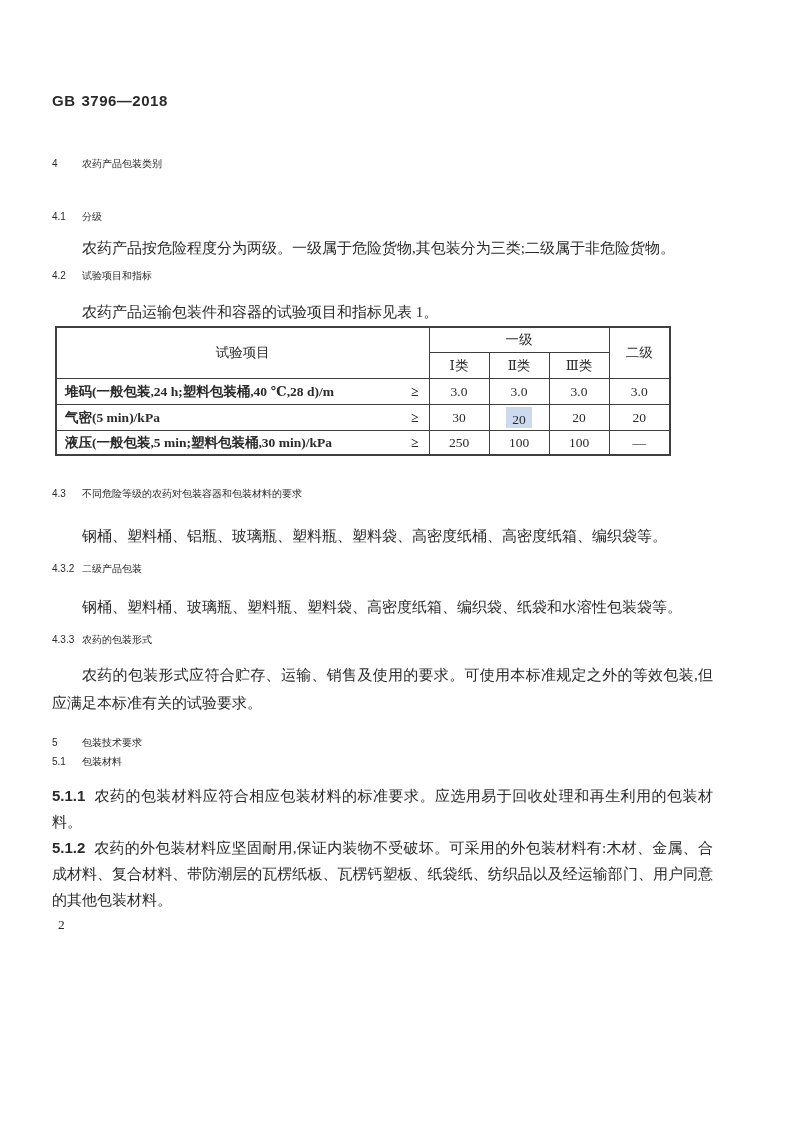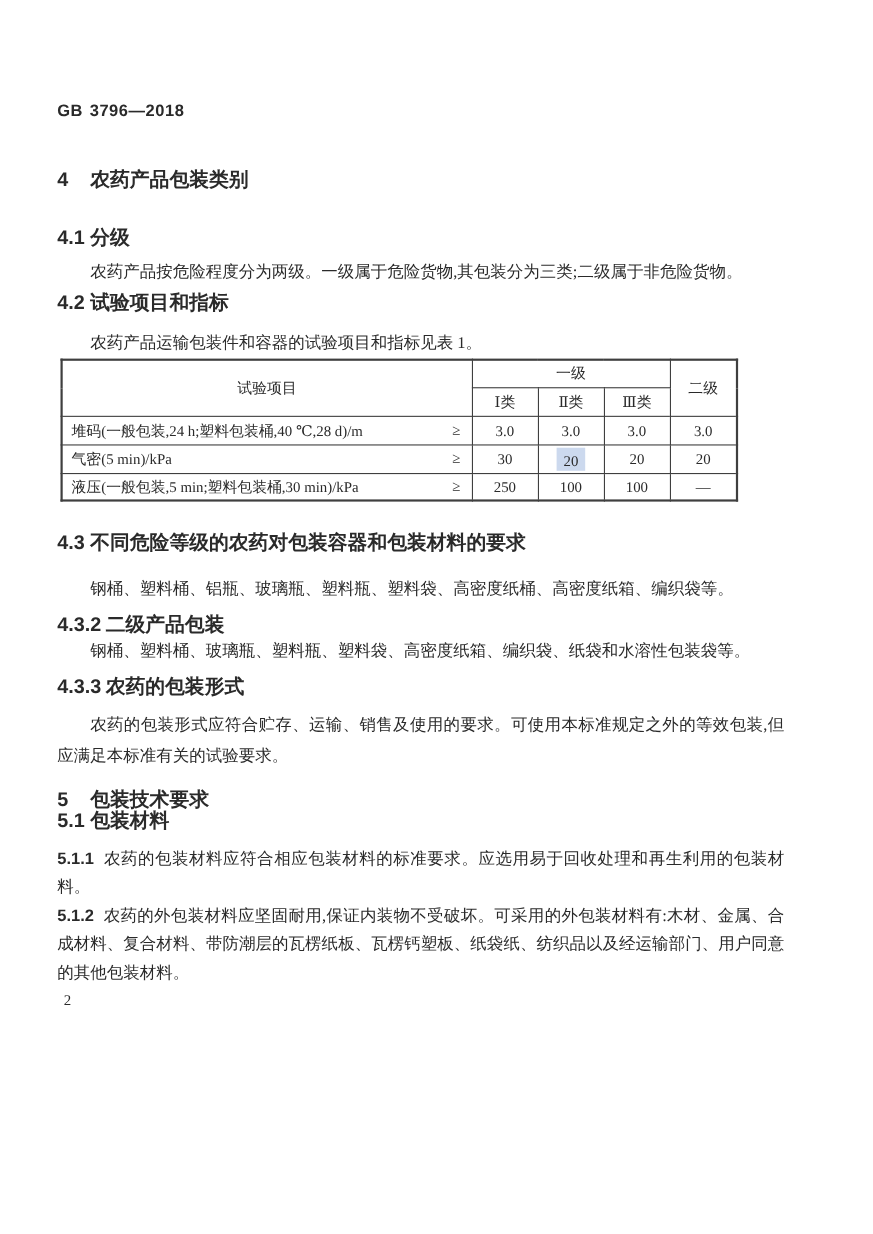--- a/index.html
+++ b/index.html
@@ -25,32 +25,32 @@
     font-family:"Liberation Sans","DejaVu Sans",sans-serif;
     font-size:15px;
     font-weight:bold;
     letter-spacing:.5px;
     margin:0 0 45px 0;
   }
   .doc-code .code-num{font-weight:600;margin-left:6px;}
   
   .hd{
     font-family:"Liberation Sans","DejaVu Sans",sans-serif;
-    font-weight:bold;
-    font-size:18px;
+    font-weight:normal;
+    font-size:10px;
     line-height:19px;
     margin:0;
   }
   .hd .num{display:inline-block;min-width:26px;margin-right:4px;}
   .hd-s4   {margin-bottom:34px;}
   .hd-s41  {margin-bottom:8px;}
   .hd-s42  {margin-top:4px;margin-bottom:13px;}
   .hd-s43  {margin-top:28px;margin-bottom:19px;}
   .hd-s431 {margin-bottom:14px;}
-  .hd-s432 {margin-top:9px;}
+  .hd-s432 {margin-top:9px;margin-bottom:15px;}
   .hd-s433 {margin-top:9px;margin-bottom:12px;}
   .hd-s5   {margin-top:16px;}
   .hd-s51  {margin-bottom:12px;}
   
   .para{
     margin:0;
     line-height:28px;
     text-align:justify;
     text-indent:2em;
   }
@@ -98,21 +98,23 @@
   tr.hrow1 th{height:24px;}
   tr.hrow2 th{height:25px;}
   tr.drow td{height:25px;}
   tr.drow:last-child td{height:23px;}
   td.item-cell{
     text-align:left;
   }
   .item-wrap{
     display:flex;
     justify-content:space-between;
+    align-items:center;
     padding:0 10px 0 8px;
+    font-weight:bold;
   }
   .item-wrap .op{margin-left:8px;}
   .sel{
     display:inline-block;
     background:var(--hl);
     padding:5px 6px 1px 6px;
     line-height:15px;
   }
   
   .page-num{

